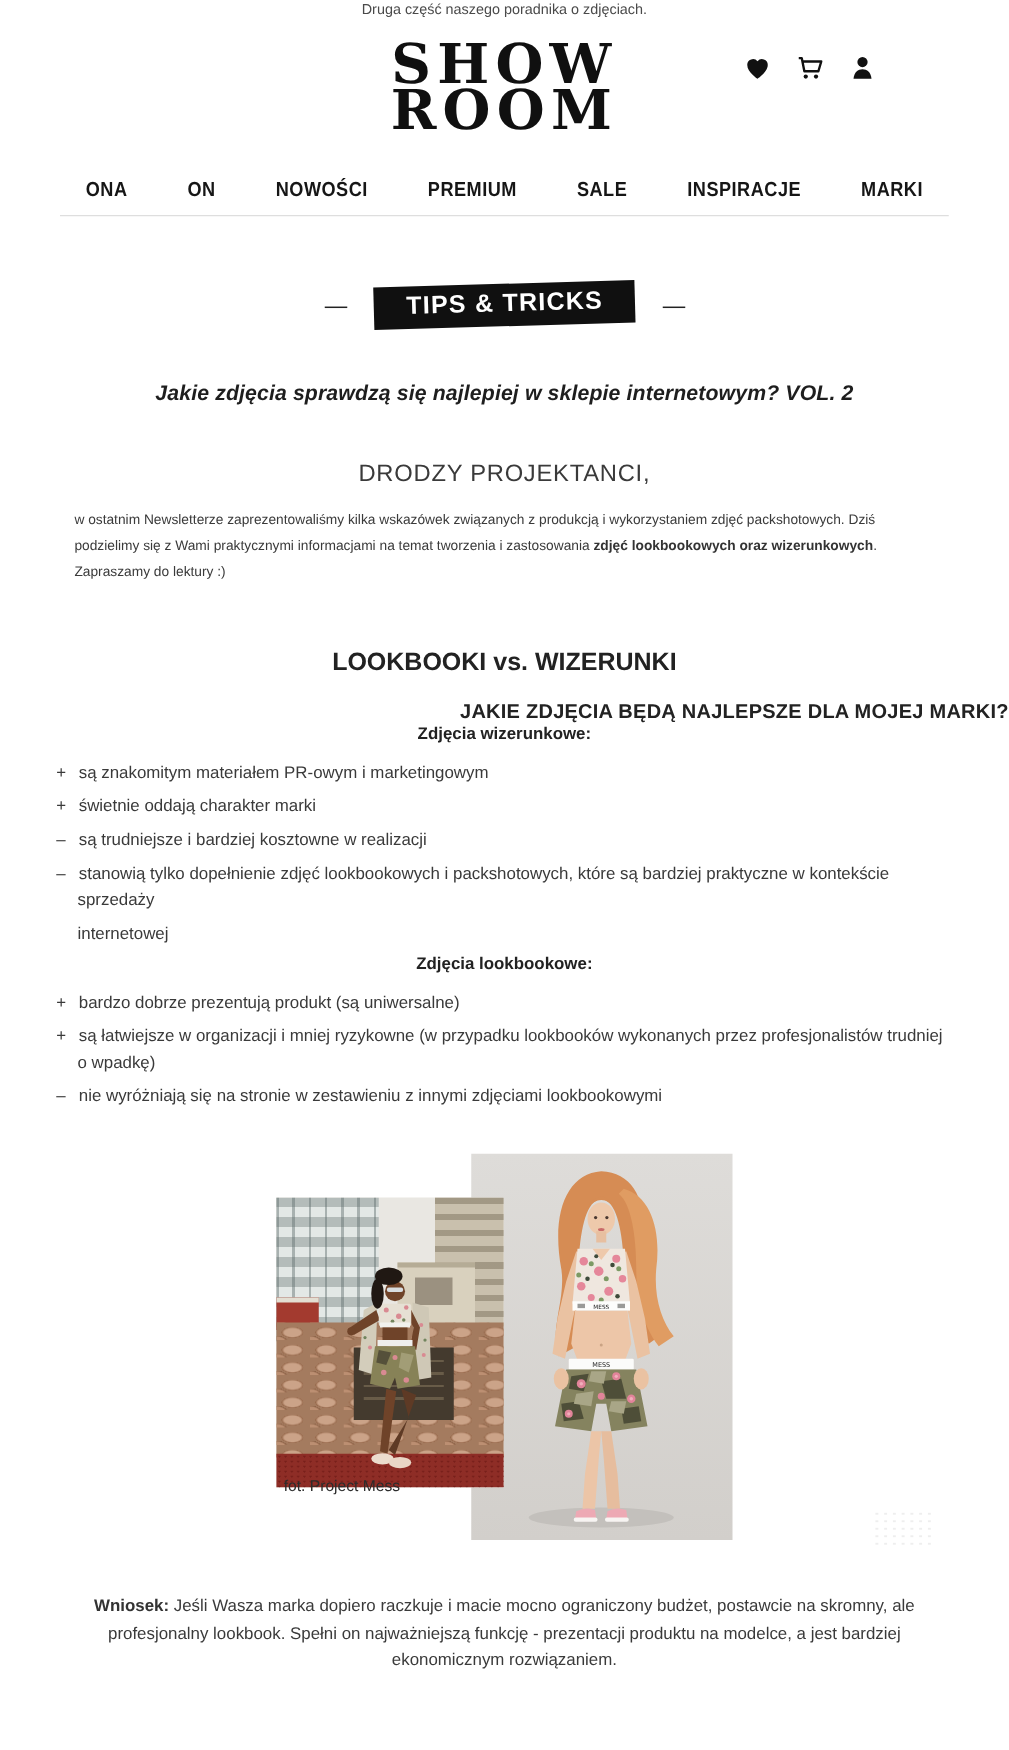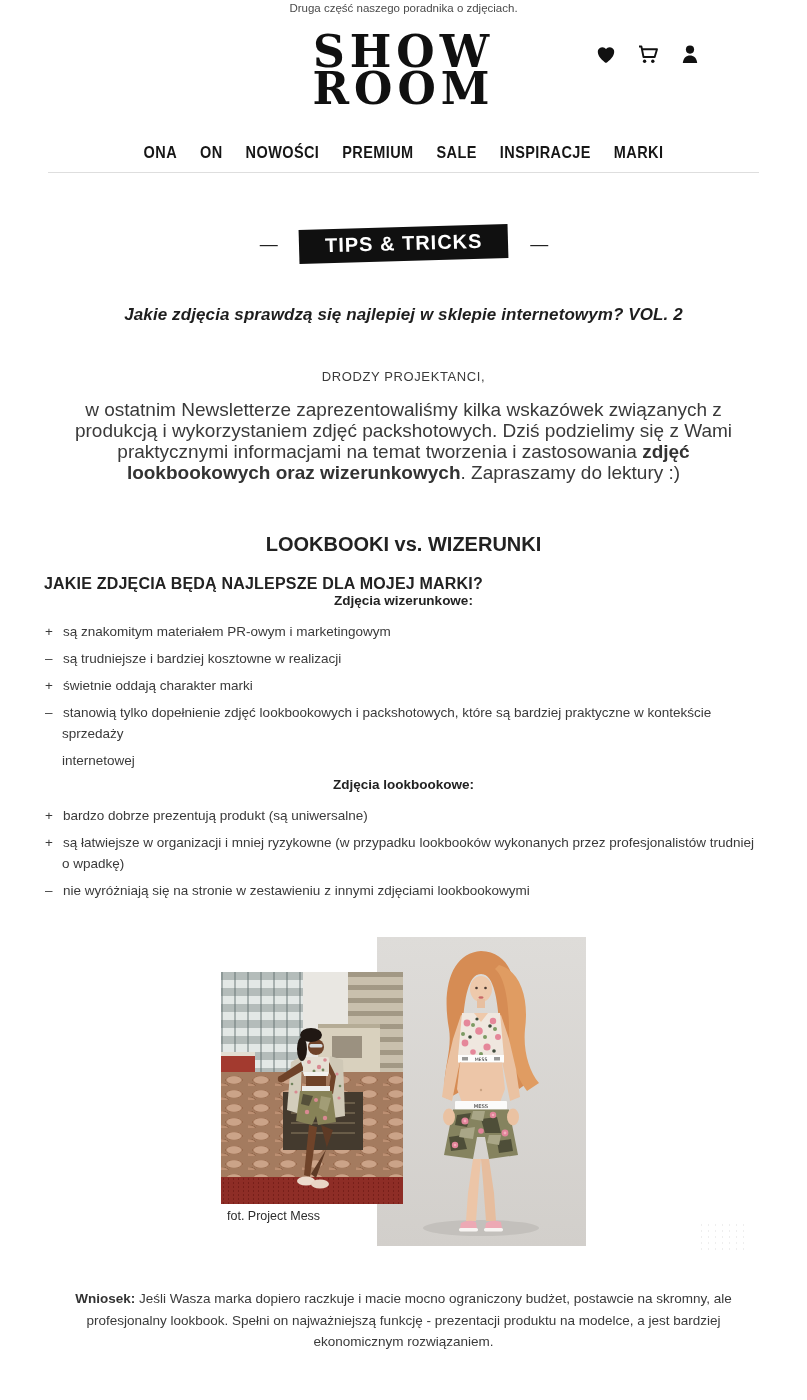--- a/index.html
+++ b/index.html
@@ -10,36 +10,36 @@
   .preheader{padding-top:2px;text-align:center;font-size:11.5px;color:#4a4a4a;}
 
   
   .header{position:relative;margin-top:20px;height:88px;}
   .logo{position:absolute;left:0;right:0;top:0;text-align:center;font-family:"DejaVu Serif",serif;
         font-weight:700;font-size:44px;line-height:.84;letter-spacing:5px;color:#101010;cursor:pointer;}
   .header-icons{position:absolute;right:105px;top:8px;display:flex;gap:18px;align-items:center;}
   .hicon{width:24px;height:24px;cursor:pointer;display:block;}
 
   
-  .nav{margin-top:22px;display:flex;justify-content:center;gap:23px;}
+  .nav{margin-top:22px;display:flex;justify-content:center;gap:48px;}
   .nav-item{font-size:14.5px;font-weight:700;letter-spacing:.4px;color:#161616;cursor:pointer;transform:scaleY(1.12);}
   .divider{margin:12px 48px 0 48px;border-top:1px solid #dedede;}
 
   
   .badge-row{margin-top:54px;display:flex;justify-content:center;align-items:center;gap:22px;}
   .badge-dash{color:#222;font-size:18px;letter-spacing:-1px;}
   .badge{background:#101010;color:#ffffff;font-weight:700;font-size:20px;letter-spacing:1px;
          padding:5px 26px 6px 26px;transform:rotate(-1.6deg);}
 
   
   .title{margin-top:44px;text-align:center;font-size:17px;font-weight:700;color:#1e1e1e;letter-spacing:.1px;font-style:italic;}
-  .salutation{margin-top:44px;text-align:center;font-size:13px;color:#3a3a3a;letter-spacing:.6px;}
-  .intro{margin:15px auto 16px auto;max-width:688px;text-align:center;font-size:19px;line-height:21px;color:#3a3a3a;}
+  .salutation{margin-top:44px;text-align:center;font-size:19px;color:#3a3a3a;letter-spacing:.6px;}
+  .intro{margin:15px auto 16px auto;max-width:688px;font-size:11px;line-height:21px;color:#3a3a3a;}
   .h-vs{margin-top:50px;text-align:center;font-size:20px;font-weight:700;color:#222;}
-  .h-q{margin-top:19px;text-align:left;font-size:16px;font-weight:700;color:#222;letter-spacing:.2px;padding-left:44px;}
+  .h-q{margin-top:19px;text-align:right;font-size:16px;font-weight:700;color:#222;letter-spacing:.2px;padding-left:44px;}
   .list-title{text-align:center;font-size:13.5px;font-weight:700;color:#222;}
   .lists{padding:0 45px;}
   .ul{margin-top:13px;}
   .li{font-size:13.5px;line-height:21px;color:#3a3a3a;margin:6px 0;padding-left:17px;text-indent:-17px;}
   .li .sign{display:inline-block;width:12px;text-indent:0;margin-right:6px;color:#3a3a3a;}
   .li.cont{padding-left:17px;text-indent:0;}
 
   
   .photo-stage{position:relative;margin-top:36px;height:314px;}
   .photo{position:absolute;overflow:hidden;cursor:pointer;}
@@ -58,21 +58,21 @@
   .pl-wall{left:0;top:100px;width:182px;height:108px;background-color:#a47b5f;
       background-image:radial-gradient(ellipse 12px 6px at 13px 8px,#cba388 55%,#96684b 72%,rgba(0,0,0,0) 74%),
                        radial-gradient(ellipse 12px 6px at 0px 15px,#bc8f72 55%,#8a5f44 72%,rgba(0,0,0,0) 74%);
       background-size:27px 14px;}
   .pl-plaque{left:62px;top:120px;width:80px;height:58px;background:#443a2e;
       background-image:repeating-linear-gradient(rgba(200,180,140,.28) 0 2px,rgba(0,0,0,0) 2px 10px);
       background-position:8px 10px;background-size:64px 38px;background-repeat:no-repeat;}
   .pl-carpet{left:0;top:205px;width:182px;height:27px;background-color:#8e2d26;
       background-image:radial-gradient(#771f1a 1px,rgba(0,0,0,0) 1px);background-size:5px 4px;}
   .model-svg{position:absolute;left:0;top:0;width:100%;height:100%;}
-  .photo-caption{position:absolute;left:227px;top:272px;font-size:12.5px;color:#2c2c2c;}
+  .photo-caption{position:absolute;left:227px;top:259px;font-size:12.5px;color:#2c2c2c;}
   .watermark{position:absolute;left:698px;top:285px;width:50px;height:30px;opacity:.9;
       background-image:radial-gradient(#ececec 1px,rgba(0,0,0,0) 1px);background-size:7px 6px;}
 
   
   .conclusion{margin:37px auto 0 auto;max-width:716px;text-align:center;font-size:13.5px;line-height:21.5px;color:#3a3a3a;padding-bottom:46px;}
   b{font-weight:700;color:#333;}
 </style>
 </head>
 <body>
 
@@ -123,22 +123,22 @@
 
   <div class="intro"><span>w ostatnim Newsletterze zaprezentowaliśmy kilka wskazówek związanych z produkcją i wykorzystaniem zdjęć packshotowych. Dziś podzielimy się z Wami praktycznymi informacjami na temat tworzenia i zastosowania </span><b>zdjęć lookbookowych oraz wizerunkowych</b><span>. Zapraszamy do lektury :)</span></div>
 
   <div class="h-vs">LOOKBOOKI vs. WIZERUNKI</div>
   <div class="h-q">JAKIE ZDJĘCIA BĘDĄ NAJLEPSZE DLA MOJEJ MARKI?</div>
 
   <div class="lists">
     <div class="list-title">Zdjęcia wizerunkowe:</div>
     <div class="ul">
       <div class="li"><span class="sign">+</span><span>są znakomitym materiałem PR-owym i marketingowym</span></div>
+      <div class="li"><span class="sign">+</span><span>świetnie oddają charakter marki</span></div>
       <div class="li"><span class="sign">–</span><span>są trudniejsze i bardziej kosztowne w realizacji</span></div>
-      <div class="li"><span class="sign">+</span><span>świetnie oddają charakter marki</span></div>
       <div class="li"><span class="sign">–</span><span>stanowią tylko dopełnienie zdjęć lookbookowych i packshotowych, które są bardziej praktyczne w kontekście sprzedaży</span></div>
       <div class="li cont"><span>internetowej</span></div>
     </div>
 
     <div class="list-title">Zdjęcia lookbookowe:</div>
     <div class="ul">
       <div class="li"><span class="sign">+</span><span>bardzo dobrze prezentują produkt (są uniwersalne)</span></div>
       <div class="li"><span class="sign">+</span><span>są łatwiejsze w organizacji i mniej ryzykowne (w przypadku lookbooków wykonanych przez profesjonalistów trudniej o wpadkę)</span></div>
       <div class="li"><span class="sign">–</span><span>nie wyróżniają się na stronie w zestawieniu z innymi zdjęciami lookbookowymi</span></div>
     </div>

